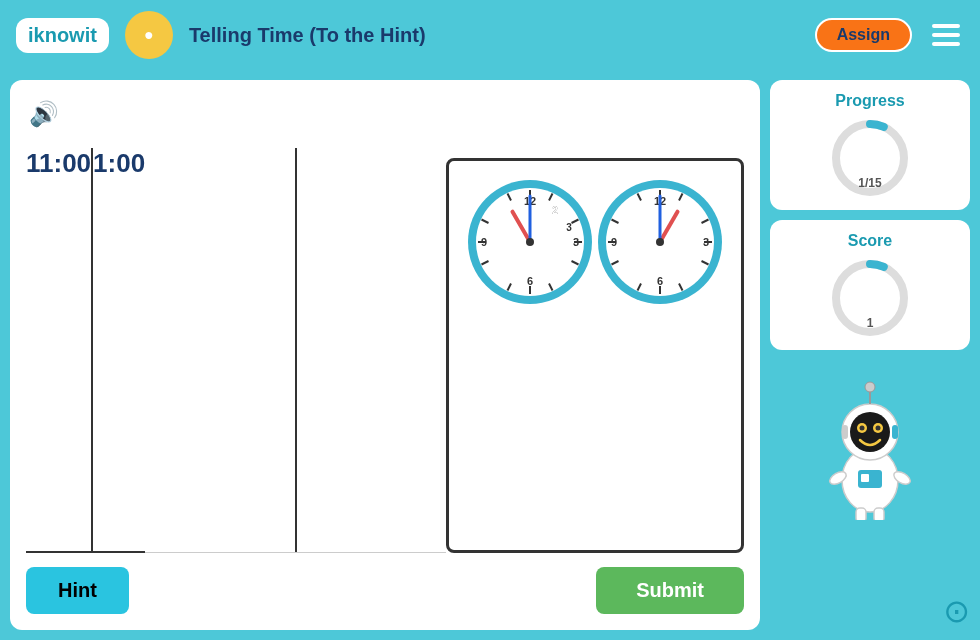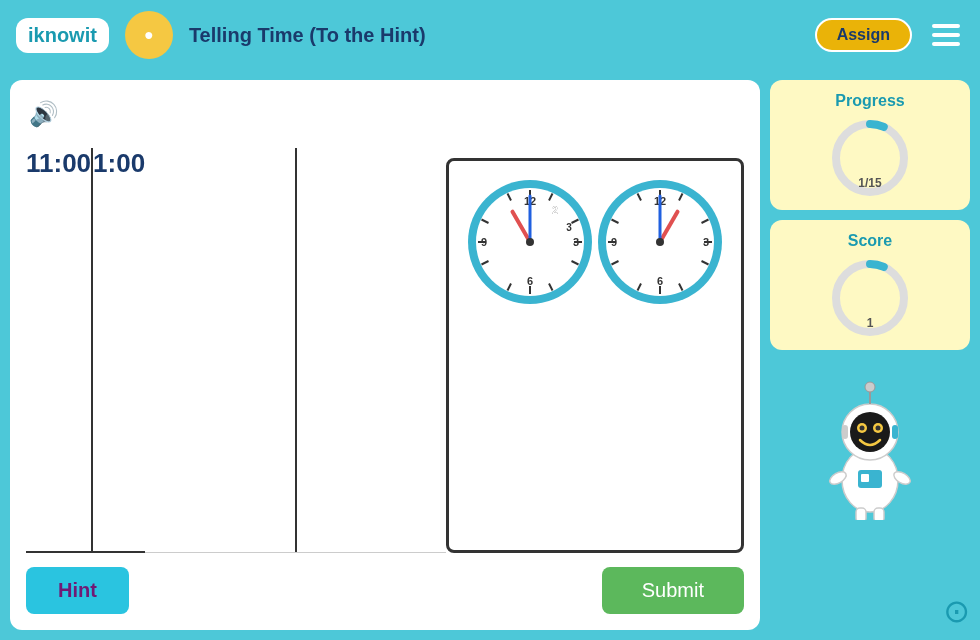--- a/index.html
+++ b/index.html
@@ -44,21 +44,21 @@
       color: white;
       font-size: 16px;
     }
     .header-title {
       color: #1a3a6b;
       font-size: 20px;
       font-weight: bold;
       flex: 1;
     }
     .assign-btn {
-      background: #eab308;
+      background: #f97316;
       border: 2px solid white;
       border-radius: 20px;
       padding: 6px 20px;
       font-size: 16px;
       font-weight: bold;
       color: #1a3a6b;
       cursor: pointer;
     }
     .hamburger-btn {
       background: none;
@@ -165,50 +165,50 @@
     }
 
     
     .bottom-bar {
       display: flex;
       justify-content: space-between;
       margin-top: 14px;
     }
     .hint-btn {
       background: #2ac4e0;
-      color: #701a75;
+      color: #000000;
       border: none;
       border-radius: 8px;
       padding: 12px 32px;
       font-size: 20px;
       font-weight: bold;
       cursor: pointer;
     }
     .submit-btn {
       background: #5cb85c;
       color: white;
       border: none;
       border-radius: 8px;
       padding: 12px 40px;
       font-size: 20px;
-      font-weight: normal;
+      font-weight: bold;
       cursor: pointer;
     }
 
     
     .right-panel {
       width: 200px;
       display: flex;
       flex-direction: column;
       align-items: center;
       gap: 10px;
     }
 
     .progress-card {
-      background: #fef9c3;
+      background: #ffffff;
       border-radius: 12px;
       padding: 12px;
       width: 100%;
       display: flex;
       flex-direction: column;
       align-items: center;
     }
     .card-label {
       font-size: 16px;
       font-weight: bold;

